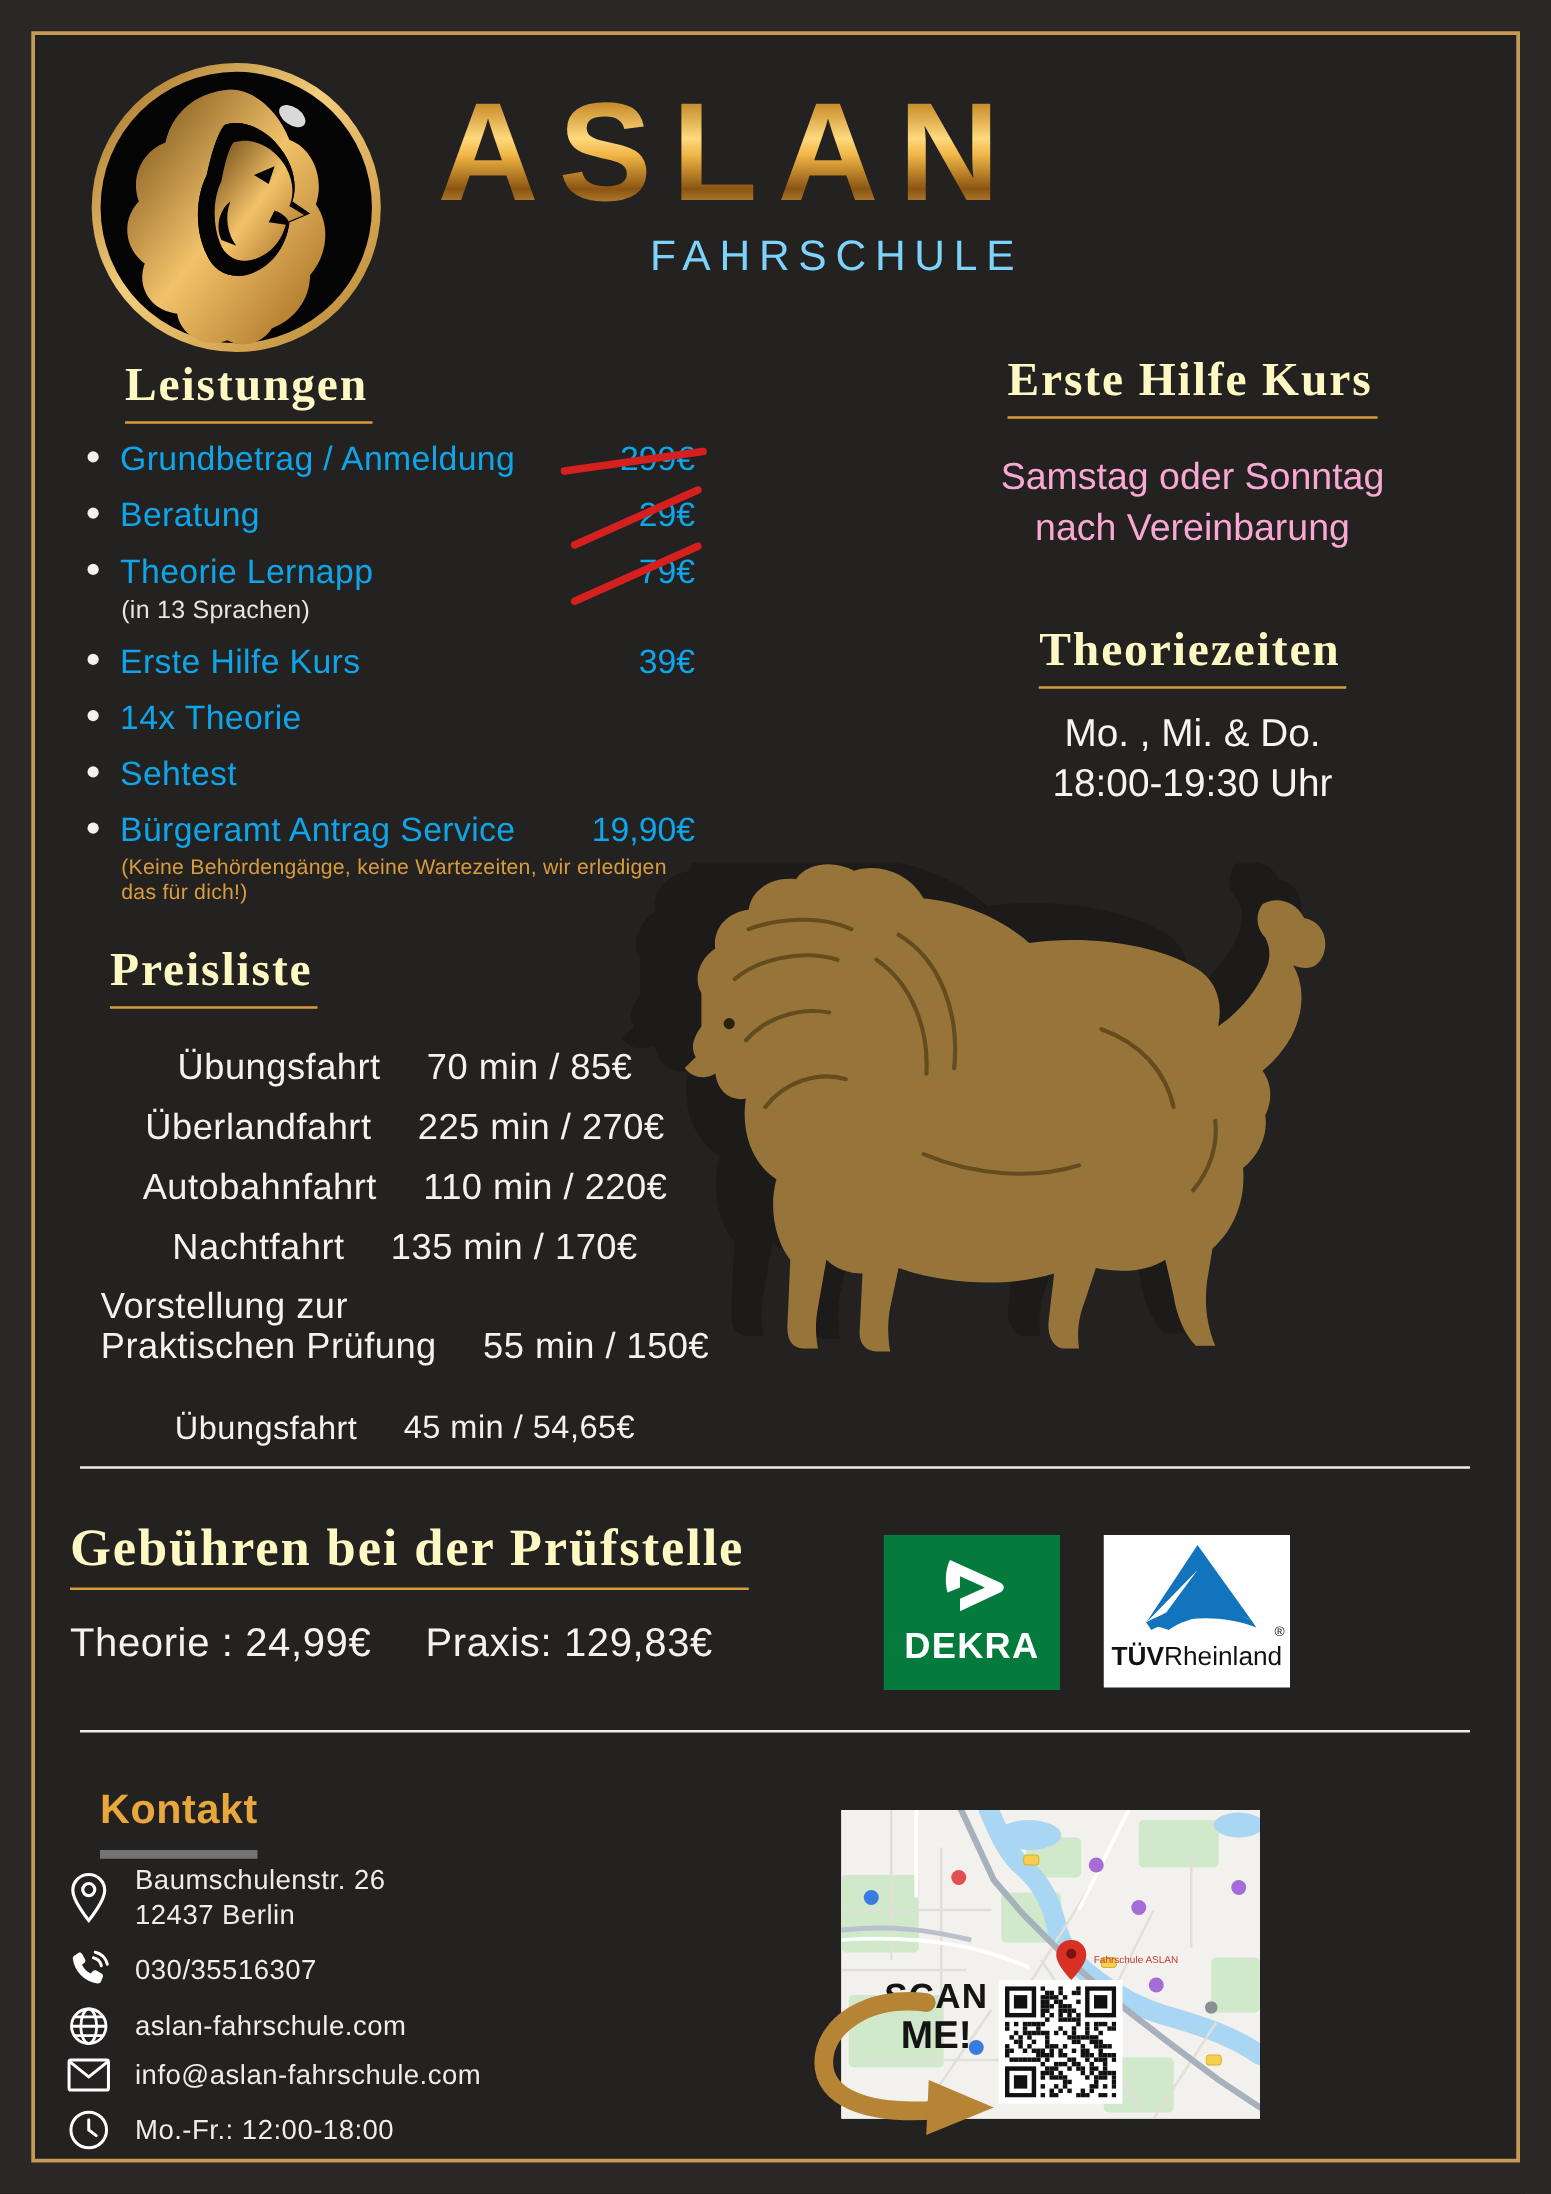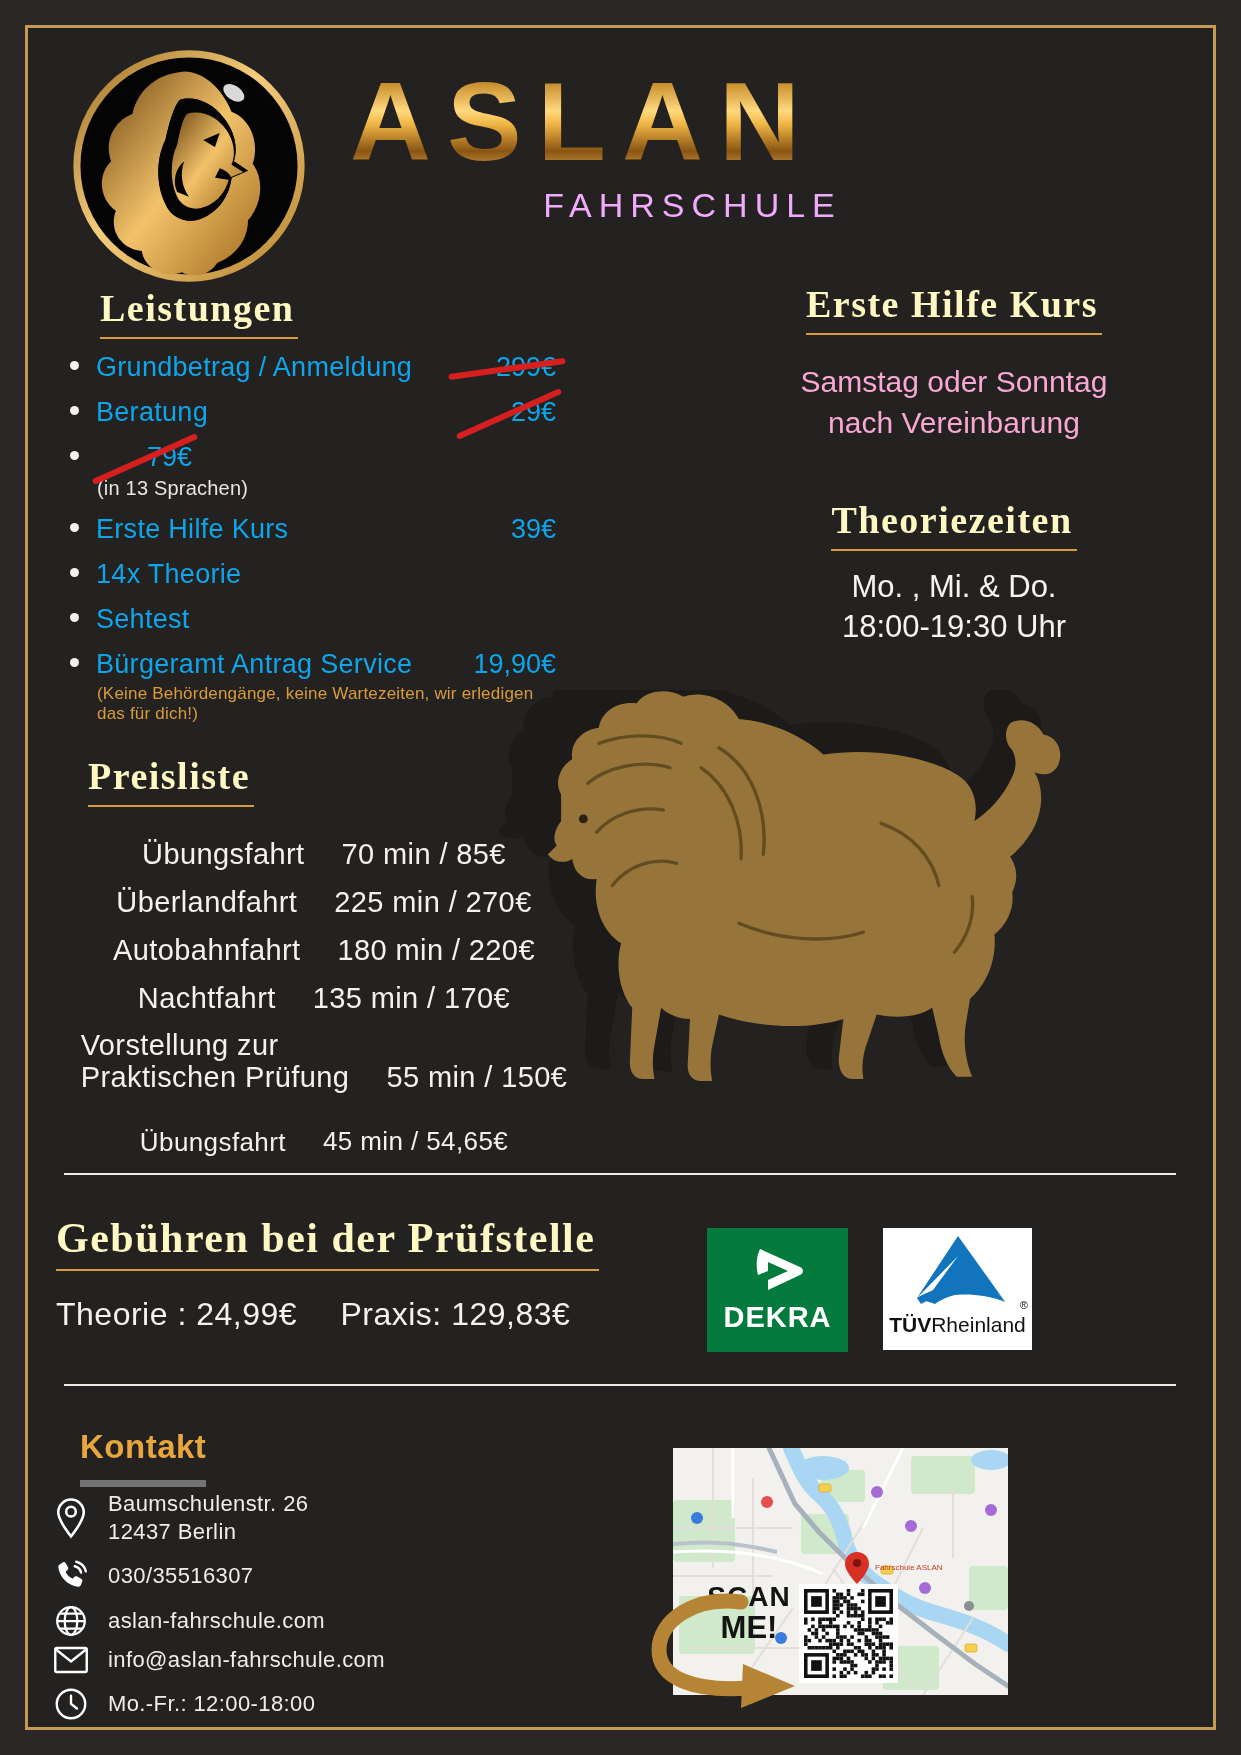--- a/index.html
+++ b/index.html
@@ -16,21 +16,21 @@
   
   .logo { position:absolute; left:70px; top:48px; width:238px; height:236px; }
   .brand-title {
     position:absolute; left:350px; top:66px;
     font-size:112px; font-weight:800; letter-spacing:16px; line-height:1;
     background:linear-gradient(180deg,#7a4a10 0%,#c98f2e 16%,#ffd97e 40%,#f0b545 52%,#8a5512 76%,#e3b259 100%);
     -webkit-background-clip:text; background-clip:text; color:transparent;
   }
   .brand-sub {
     position:absolute; left:520px; top:186px; width:345px;
-    font-size:34px; font-weight:400; letter-spacing:7px; color:#f0abfc; text-align:center;
+    font-size:34px; font-weight:400; letter-spacing:7px; color:#7dd3fc; text-align:left;
   }
   
   .gold-head {
     display:inline-block; color:#fef9c3; font-family:"Liberation Serif", serif;
     font-weight:700; letter-spacing:1.5px;
     border-bottom:2px solid #d89c3c; padding:0 4px 7px 0;
   }
   
   .leistungen-head { position:absolute; left:100px; top:286px; font-size:38px; }
   .svc-list { position:absolute; left:64px; top:352px; width:492px; list-style:none; }
@@ -156,20 +156,21 @@
         <span class="lbl">Grundbetrag / Anmeldung</span>
         <span class="prc strike1">299€</span>
       </li>
     <li class="svc-row">
         <span class="dot"></span>
         <span class="lbl">Beratung</span>
         <span class="prc strike2">29€</span>
       </li>
     <li class="svc-row">
         <span class="dot"></span>
+        <span class="lbl">Theorie Lernapp</span>
         <span class="prc strike3">79€</span>
       </li>
     <li class="svc-note">(in 13 Sprachen)</li>
     <li class="svc-row">
         <span class="dot"></span>
         <span class="lbl">Erste Hilfe Kurs</span>
         <span class="prc">39€</span>
       </li>
     <li class="svc-row">
         <span class="dot"></span>
@@ -205,21 +206,21 @@
     <div class="price-row">
         <span class="plbl">Übungsfahrt</span>
         <span class="pval">70 min / 85€</span>
       </div>
     <div class="price-row">
         <span class="plbl">Überlandfahrt</span>
         <span class="pval">225 min / 270€</span>
       </div>
     <div class="price-row">
         <span class="plbl">Autobahnfahrt</span>
-        <span class="pval">180 min / 220€</span>
+        <span class="pval">110 min / 220€</span>
       </div>
     <div class="price-row">
         <span class="plbl">Nachtfahrt</span>
         <span class="pval">135 min / 170€</span>
       </div>
     <div class="price-row">
       <span class="plbl"><span>Vorstellung zur</span><br><span>Praktischen Prüfung</span></span>
       <span class="pval">55 min / 150€</span>
     </div>
     <div class="price-row small">

